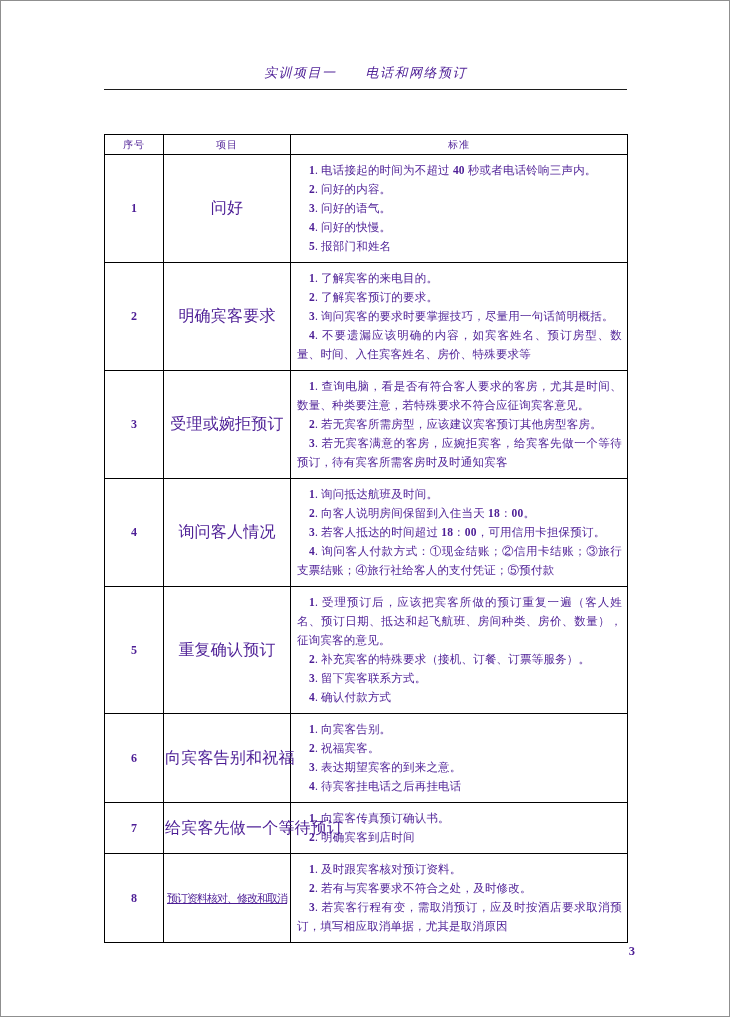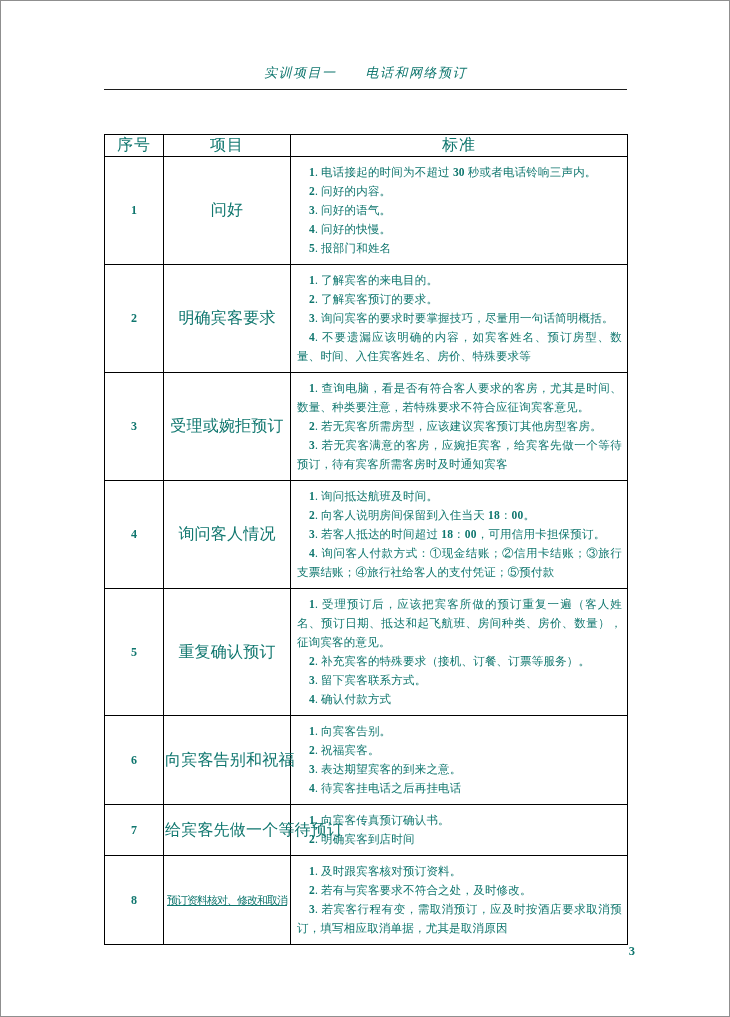--- a/index.html
+++ b/index.html
@@ -3,21 +3,21 @@
 <meta charset="utf-8">
 <style>
   html,body{margin:0;padding:0;background:#ffffff;}
   .page{
     position:relative;
     width:730px;height:1017px;
     background:#ffffff;
     border:1px solid #8f8f8f;
     box-sizing:border-box;
     font-family:"Liberation Serif","DejaVu Serif",serif;
-    color:#0f766e;
+    color:#4c1d95;
     overflow:hidden;
   }
   .running-title{
     position:absolute;top:63px;left:103px;width:523px;
     text-align:center;
     font-size:13px;font-style:italic;letter-spacing:1.5px;
   }
   .head-rule{
     position:absolute;top:88px;left:103px;width:523px;height:1px;
     background:#1c1c1c;
@@ -31,21 +31,21 @@
   table.proc{
     position:absolute;top:133px;left:103px;
     width:523px;
     border-collapse:collapse;
     table-layout:fixed;
     border:1.5px solid #000;
   }
   .proc th,.proc td{border:1px solid #000;}
   .proc th{
     height:19px;padding:0;
-    font-size:16px;font-weight:normal;text-align:center;
+    font-size:10px;font-weight:normal;text-align:center;
     letter-spacing:1px;
     margin-top:26px;
   }
   td.col-no{
     text-align:center;vertical-align:middle;
     font-size:12px;font-weight:bold;padding:0;
   }
   td.col-item{
     text-align:center;vertical-align:middle;
     font-size:16px;padding:0 1px;white-space:nowrap;
@@ -86,21 +86,21 @@
         <th>序号</th>
         <th>项目</th>
         <th>标准</th>
       </tr>
     </thead>
     <tbody>
   <tr>
     <td class="col-no">1</td>
     <td class="col-item">问好</td>
     <td class="col-std">
-            <p><b>1</b>. 电话接起的时间为不超过 <b>30</b> 秒或者电话铃响三声内。</p>
+            <p><b>1</b>. 电话接起的时间为不超过 <b>40</b> 秒或者电话铃响三声内。</p>
             <p><b>2</b>. 问好的内容。</p>
             <p><b>3</b>. 问好的语气。</p>
             <p><b>4</b>. 问好的快慢。</p>
             <p><b>5</b>. 报部门和姓名</p>
           </td>
   </tr>
 
   <tr>
     <td class="col-no">2</td>
     <td class="col-item">明确宾客要求</td>

